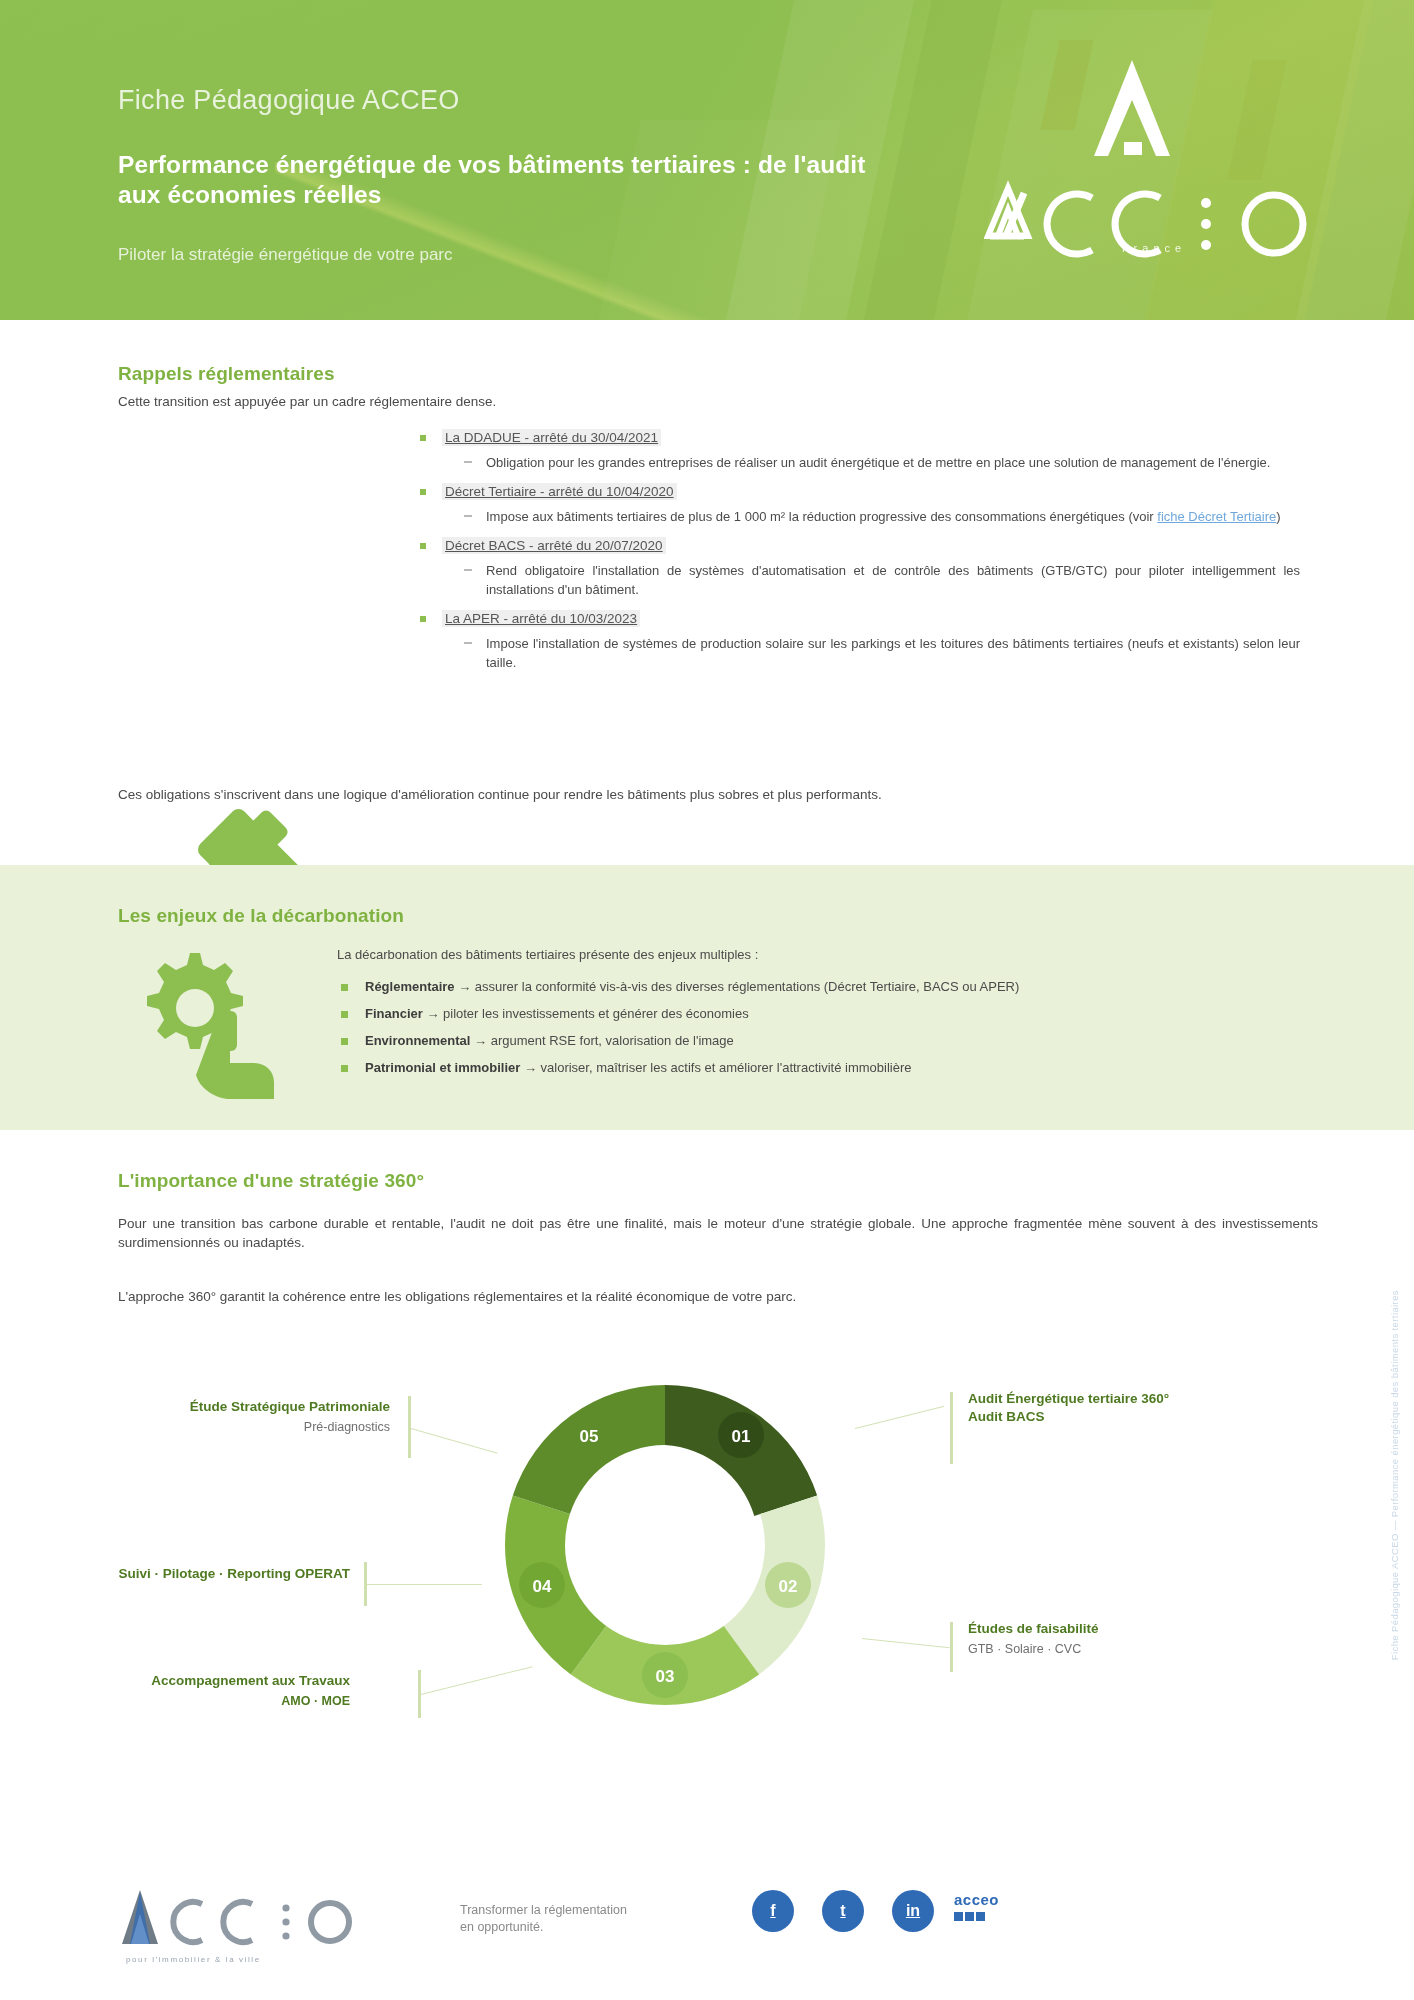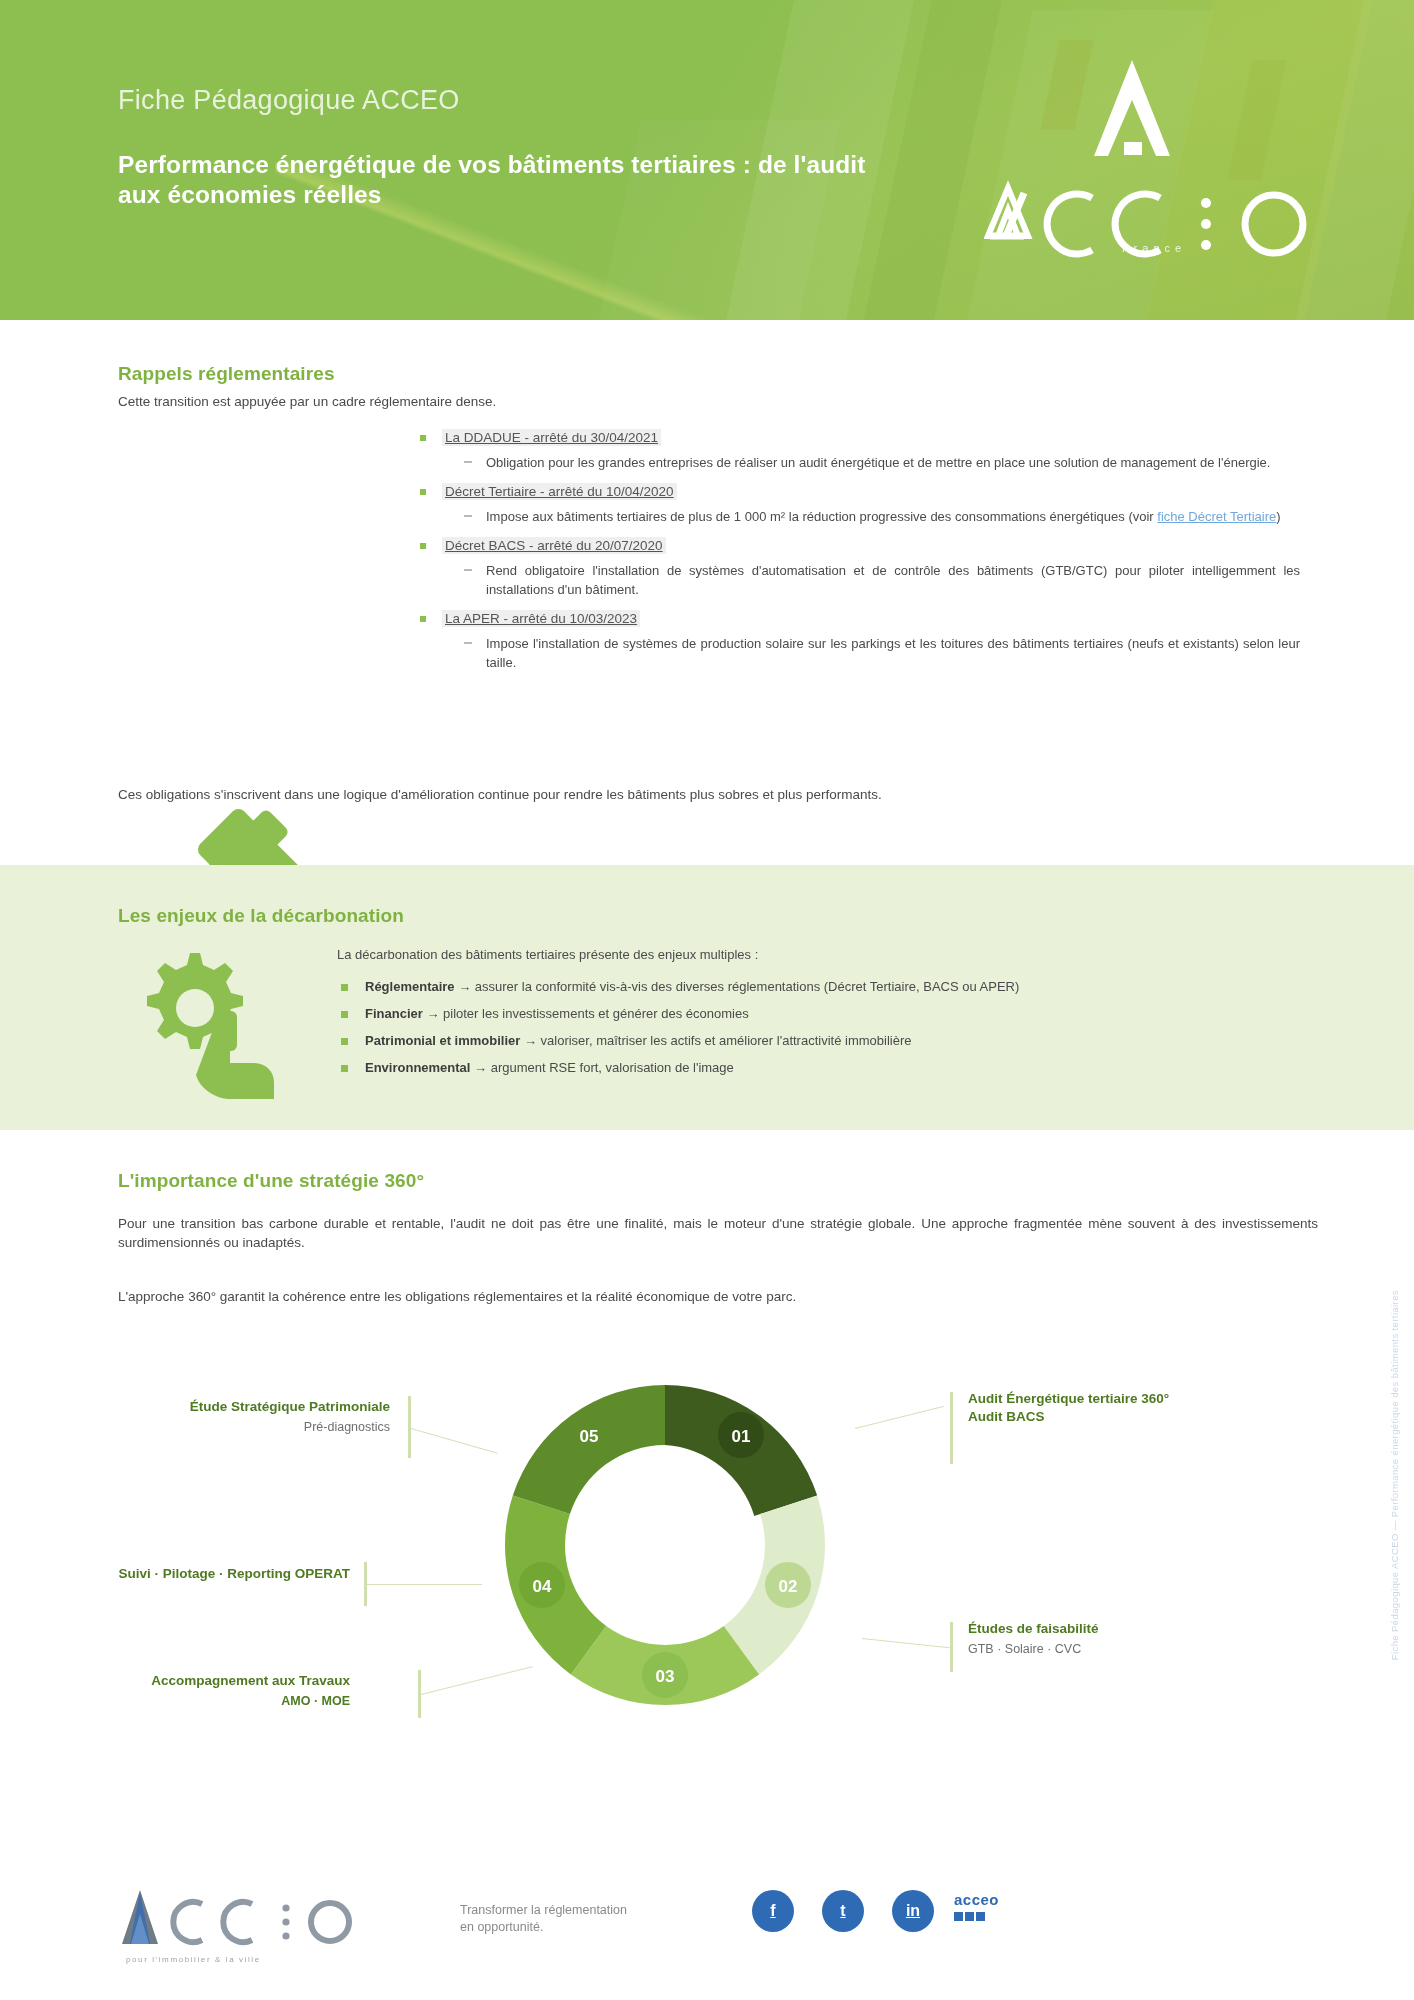--- a/index.html
+++ b/index.html
@@ -153,20 +153,21 @@
         <i class="b4"></i>
       <i class="b5"></i>
         <i class="b6"></i>
         <i class="b7"></i>
         <i class="b8"></i>
     </div>
     <div class="diag"></div>
 
     <div class="eyebrow">Fiche Pédagogique ACCEO</div>
     <div class="h-title">Performance énergétique de vos bâtiments tertiaires : de l'audit aux économies réelles</div>
+    <div class="h-sub">Piloter la stratégie énergétique de votre parc</div>
 
     <div class="logo-top">
       <svg viewBox="0 0 340 230">
         <path d="M110 118 L148 22 L186 118 L172 118 L148 62 L124 118 Z" fill="#ffffff"></path>
         <rect x="140" y="104" width="18" height="13" fill="#ffffff"></rect>
         <path d="M24 150 L44 198 L34 198 L24 172 L14 198 L4 198 Z" fill="none" stroke="#ffffff" stroke-width="6"></path>
         <path d="M40 155 L22 198" stroke="#ffffff" stroke-width="7" fill="none"></path>
         <path d="M6 198 L40 198" stroke="#ffffff" stroke-width="7" fill="none"></path>
         <path d="M108 160 a30 30 0 1 0 0 52" fill="none" stroke="#ffffff" stroke-width="7"></path>
         <path d="M176 160 a30 30 0 1 0 0 52" fill="none" stroke="#ffffff" stroke-width="7"></path>
@@ -239,22 +240,22 @@
           <rect x="96" y="66" width="13" height="40" rx="6"></rect>
         </g>
       </svg>
     </div>
 
     <div class="lead">La décarbonation des bâtiments tertiaires présente des enjeux multiples :</div>
 
     <ul class="blist">
       <li><b>Réglementaire</b><span> → assurer la conformité vis-à-vis des diverses réglementations (Décret Tertiaire, BACS ou APER)</span></li>
       <li><b>Financier</b><span> → piloter les investissements et générer des économies</span></li>
+      <li><b>Environnemental</b><span> → argument RSE fort, valorisation de l'image</span></li>
       <li><b>Patrimonial et immobilier</b><span> → valoriser, maîtriser les actifs et améliorer l'attractivité immobilière</span></li>
-      <li><b>Environnemental</b><span> → argument RSE fort, valorisation de l'image</span></li>
     </ul>
   </div>
 
   <div class="strat">
     <div class="sec-h">L'importance d'une stratégie 360°</div>
     <div class="p1 body-txt">Pour une transition bas carbone durable et rentable, l'audit ne doit pas être une finalité, mais le moteur d'une stratégie globale. Une approche fragmentée mène souvent à des investissements surdimensionnés ou inadaptés.</div>
     <div class="p2 body-txt">L'approche 360° garantit la cohérence entre les obligations réglementaires et la réalité économique de votre parc.</div>
 
     <div class="donut-area">
 

